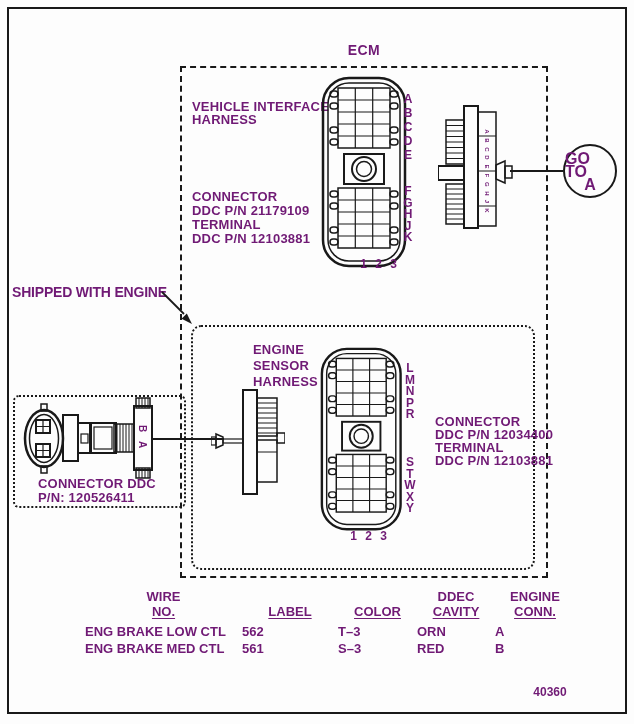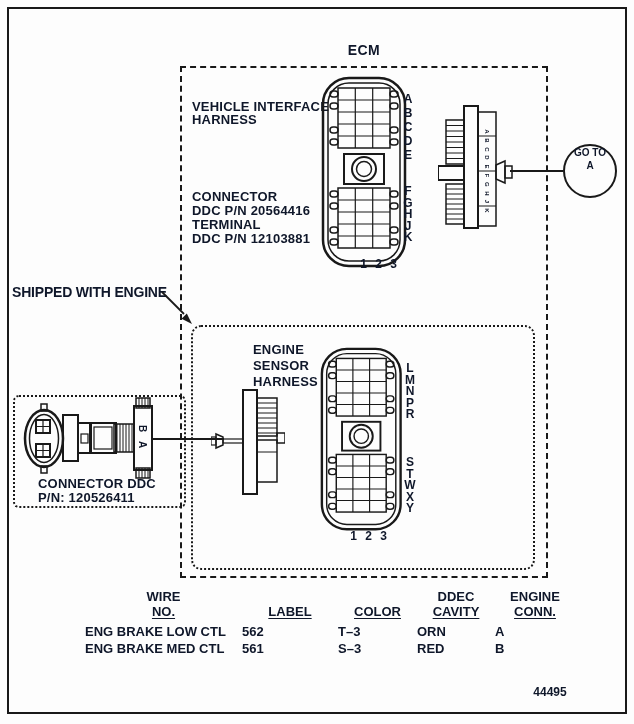--- a/index.html
+++ b/index.html
@@ -1,36 +1,36 @@
 <!DOCTYPE html>
 <html><head>
 <meta charset="utf-8">
 <style>
   html,body{margin:0;padding:0;background:#fff;}
   .page{
     position:relative;width:634px;height:724px;background:#fdfdfd;overflow:hidden;
-    font-family:"Liberation Sans", sans-serif;color:#0f172a;
+    font-family:"Liberation Sans", sans-serif;color:#701a75;
     -webkit-font-smoothing:antialiased;
   }
   .frame{position:absolute;left:7px;top:7px;width:620px;height:707px;
     border:2px solid #191919;box-sizing:border-box;}
   .lbl{position:absolute;font-size:13px;font-weight:bold;line-height:13px;
     letter-spacing:.2px;white-space:pre;}
   .big{font-size:14px;letter-spacing:.4px;}
   .box-dashed{position:absolute;border:2px dashed #191919;box-sizing:border-box;}
   .box-dotted{position:absolute;border:2px dotted #191919;box-sizing:border-box;border-radius:10px;}
   .pins{position:absolute;width:16px;text-align:center;font-size:12px;font-weight:bold;}
   .pins span{display:block;}
   .tinypins{position:absolute;width:12px;text-align:center;font-size:6px;font-weight:bold;line-height:8.8px;}
   .tinypins span{display:block;transform:rotate(90deg);}
   .cav{position:absolute;width:50px;text-align:right;font-size:12px;font-weight:bold;word-spacing:5px;}
   .wireline{position:absolute;height:0;border-top:2px solid #191919;}
   .goto{position:absolute;left:563px;top:144px;width:54px;height:54px;border:2px solid #191919;
     border-radius:50%;box-sizing:border-box;display:flex;flex-direction:column;align-items:center;
-    font-size:10px;font-weight:bold;line-height:13px;background:#fdfdfd;}
+    justify-content:center;font-size:16px;font-weight:bold;line-height:13px;background:#fdfdfd;}
   .rot{position:absolute;font-size:10px;font-weight:bold;transform:rotate(90deg);}
   svg{position:absolute;}
   
   .wire-table{position:absolute;left:85px;top:586px;width:490px;font-weight:bold;font-size:13px;}
   .thead,.tr{display:grid;grid-template-columns:157px 96px 79px 78px 80px;}
   .th{display:flex;flex-direction:column;justify-content:flex-end;align-items:center;
     height:33px;line-height:15px;text-align:center;}
   .u{text-decoration:underline;text-underline-offset:2px;}
   .tbody{margin-top:4px;}
   .tr{height:17px;line-height:17px;}
@@ -50,21 +50,21 @@
 
   <div class="lbl big" style="left:12px;top:286px;letter-spacing:-0.2px;">SHIPPED WITH ENGINE</div>
   <svg style="left:160px;top:288px;" width="40" height="44" viewBox="0 0 40 44">
     <line x1="2" y1="4" x2="24" y2="26" stroke="#191919" stroke-width="1.8"></line>
     <polygon points="32,36 26.8,25.6 21.6,30.8" fill="#191919"></polygon>
   </svg>
 
   <div class="lbl" style="left:192px;top:100px;"><span>VEHICLE INTERFACE</span>
 <span>HARNESS</span></div>
   <div class="lbl" style="left:192px;top:190px;line-height:14px;"><span>CONNECTOR</span>
-<span>DDC P/N 20564416</span>
+<span>DDC P/N 21179109</span>
 <span>TERMINAL</span>
 <span>DDC P/N 12103881</span></div>
 
   <svg style="left:317px;top:74px;" width="106" height="200" viewBox="0 0 106 200">
     <g fill="none" stroke="#191919">
       <rect x="6" y="4" width="82" height="188" rx="26" stroke-width="2.5"></rect>
       <rect x="11" y="9" width="72" height="178" rx="21" stroke-width="1.5"></rect>
       <g stroke-width="1.5">
         <rect x="13" y="17" width="8" height="6" rx="3"></rect>
           <rect x="13" y="29" width="8" height="6" rx="3"></rect>
@@ -136,20 +136,24 @@
   </div>
   <div class="wireline" style="left:510px;top:170px;width:53px;"></div>
   <div class="goto">
     <span>GO TO</span>
     <span>A</span>
   </div>
 
   <div class="lbl" style="left:213px;top:342px;line-height:16px;margin-left:40px;"><span>ENGINE</span>
 <span>SENSOR</span>
 <span>HARNESS</span></div>
+  <div class="lbl" style="left:435px;top:415px;"><span>CONNECTOR</span>
+<span>DDC P/N 12034400</span>
+<span>TERMINAL</span>
+<span>DDC P/N 12103881</span></div>
 
   <svg style="left:316px;top:345px;" width="102" height="192" viewBox="0 0 106 200">
     <g fill="none" stroke="#191919">
       <rect x="6" y="4" width="82" height="188" rx="26" stroke-width="2.5"></rect>
       <rect x="11" y="9" width="72" height="178" rx="21" stroke-width="1.5"></rect>
       <g stroke-width="1.5">
         <rect x="13" y="17" width="8" height="6" rx="3"></rect>
           <rect x="13" y="29" width="8" height="6" rx="3"></rect>
         <rect x="13" y="53" width="8" height="6" rx="3"></rect>
           <rect x="13" y="65" width="8" height="6" rx="3"></rect>
@@ -272,14 +276,14 @@
       <div class="tr">
         <div>ENG BRAKE MED CTL</div>
         <div>561</div>
         <div>S–3</div>
         <div>RED</div>
         <div>B</div>
       </div>
     </div>
   </div>
 
-  <div class="fig">44495</div>
+  <div class="fig">40360</div>
 </div>
 
 </body></html>

